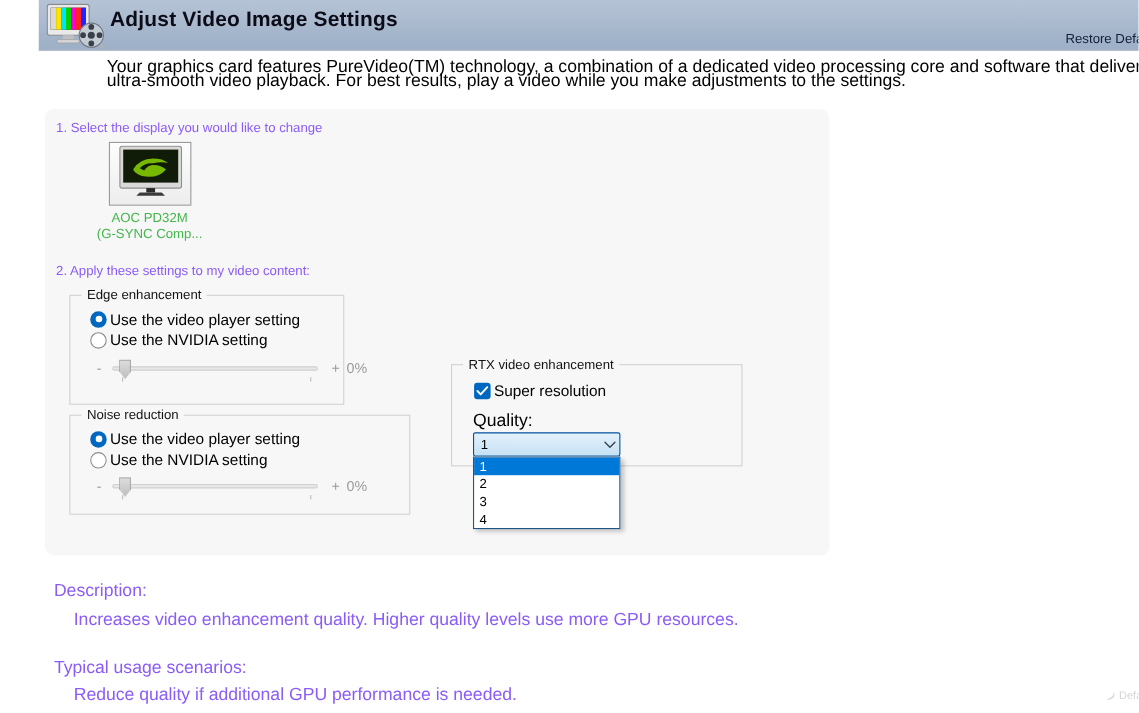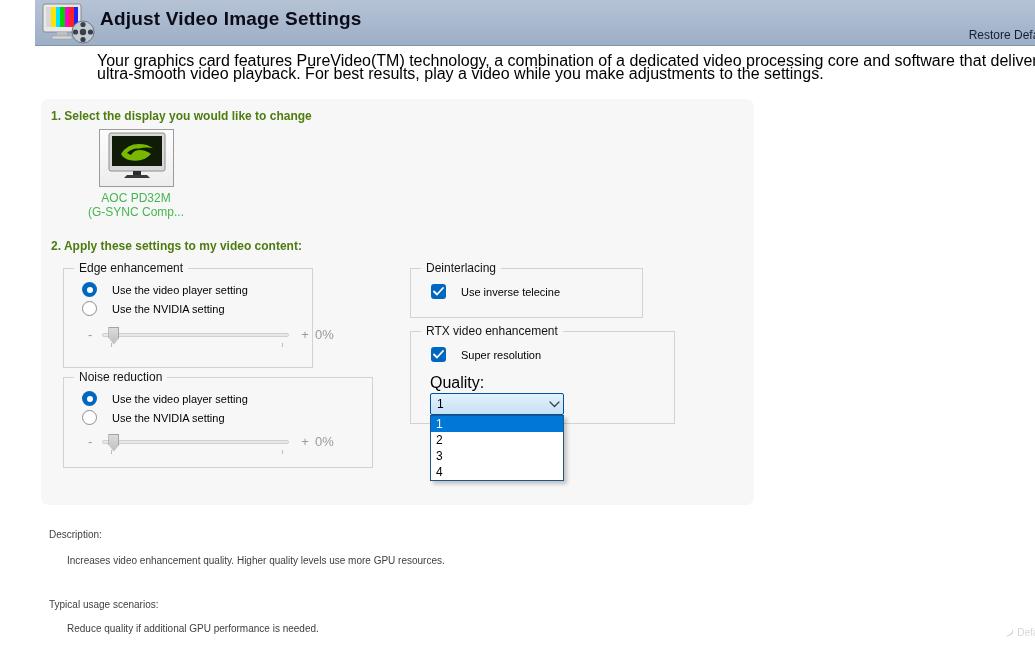--- a/index.html
+++ b/index.html
@@ -26,21 +26,21 @@
   
   .intro {
     position:absolute; left:62px; top:54px; width:958px; font-size:16px;
     line-height:13px; color:#000;
   }
   
   .panel {
     position:absolute; left:6px; top:99px; width:713px; height:406px;
     background:#f7f7f8; border-radius:8px;
   }
-  .sec-title { position:absolute; font-size:12px; font-weight:bold; color:#4d7c0f; }
+  .sec-title { position:absolute; font-size:12px; font-weight:normal; color:#8b5cf6; }
   .sec1-title { left:16px; top:109px; }
   .sec2-title { left:16px; top:239px; }
   
   .display-tile {
     position:absolute; left:64px; top:129px; width:75px; height:58px;
     background:linear-gradient(#fdfdfd,#ededed); border:1px solid #9b9b9b;
     display:flex; align-items:center; justify-content:center; cursor:pointer;
   }
   .display-name {
     position:absolute; left:26px; top:191px; width:150px; text-align:center;
@@ -51,21 +51,21 @@
     position:absolute; border:1px solid #d2d2d2; background:transparent;
   }
   .group-label {
     position:absolute; top:-8px; left:10px; background:#f7f7f8; padding:0 5px;
     font-size:12px; color:#131313;
   }
   .g-edge  { left:28px; top:268px; width:250px; height:100px; }
   .g-noise { left:28px; top:377px; width:310px; height:91px;  }
   .g-deint { left:375px; top:268px; width:233px; height:50px; }
   .g-rtx   { left:375px; top:331px; width:265px; height:93px; }
-  .ctl-row { position:absolute; display:flex; align-items:center; gap:15px; font-size:11px; }
+  .ctl-row { position:absolute; display:flex; align-items:center; gap:3px; font-size:14px; }
   
   .radio { width:15px; height:15px; border-radius:50%; background:#fff; border:1px solid #8c8c8c; flex:0 0 auto; }
   .radio.checked {
     border:none; background:#0067c0; position:relative;
   }
   .radio.checked::after {
     content:""; position:absolute; left:4.5px; top:4.5px; width:6px; height:6px;
     border-radius:50%; background:#fff;
   }
   
@@ -102,21 +102,21 @@
   .combo-chevron { width:18px; display:flex; justify-content:center; }
   
   .droplist {
     position:absolute; left:395px; top:415px; width:134px;
     background:#fff; border:1px solid #1f5587;
     box-shadow:3px 3px 4px rgba(0,0,0,0.22); z-index:10;
   }
   .drop-item { font-size:12px; line-height:16px; height:16px; padding-left:5px; cursor:pointer; }
   .drop-item.selected { background:#0078d7; color:#fff; }
   
-  .b-label { position:absolute; font-size:10px; color:#404040; }
+  .b-label { position:absolute; font-size:16px; color:#8b5cf6; }
   .desc-label  { left:14px; top:529px; }
   .desc-text   { left:32px; top:555px; }
   .usage-label { left:14px; top:599px; }
   .usage-text  { left:32px; top:623px; }
   
   .watermark {
     position:absolute; right:16px; bottom:10px; font-size:10px; color:#d6d6d6;
     display:flex; align-items:center; gap:2px;
   }
 </style>
@@ -214,31 +214,20 @@
       <span class="slider-track">
         <span class="slider-thumb"></span>
         <span class="tick t-left"></span>
         <span class="tick t-right"></span>
       </span>
       <span class="slider-plus">+</span>
       <span class="slider-val">0%</span>
     </div>
   </div>
 
-  <div class="group g-deint">
-    <span class="group-label">Deinterlacing</span>
-    <div class="ctl-row" style="left:20px; top:15px;">
-      <span class="checkbox">
-        <svg width="11" height="9" viewBox="0 0 11 9">
-            <path d="M1 4.5 L4 7.5 L10 1" stroke="#fff" stroke-width="1.8" fill="none" stroke-linecap="round" stroke-linejoin="round"></path>
-          </svg>
-      </span>
-      <span>Use inverse telecine</span>
-    </div>
-  </div>
 
   <div class="group g-rtx">
     <span class="group-label">RTX video enhancement</span>
     <div class="ctl-row" style="left:20px; top:15px;">
       <span class="checkbox">
         <svg width="11" height="9" viewBox="0 0 11 9">
             <path d="M1 4.5 L4 7.5 L10 1" stroke="#fff" stroke-width="1.8" fill="none" stroke-linecap="round" stroke-linejoin="round"></path>
           </svg>
       </span>
       <span>Super resolution</span>

